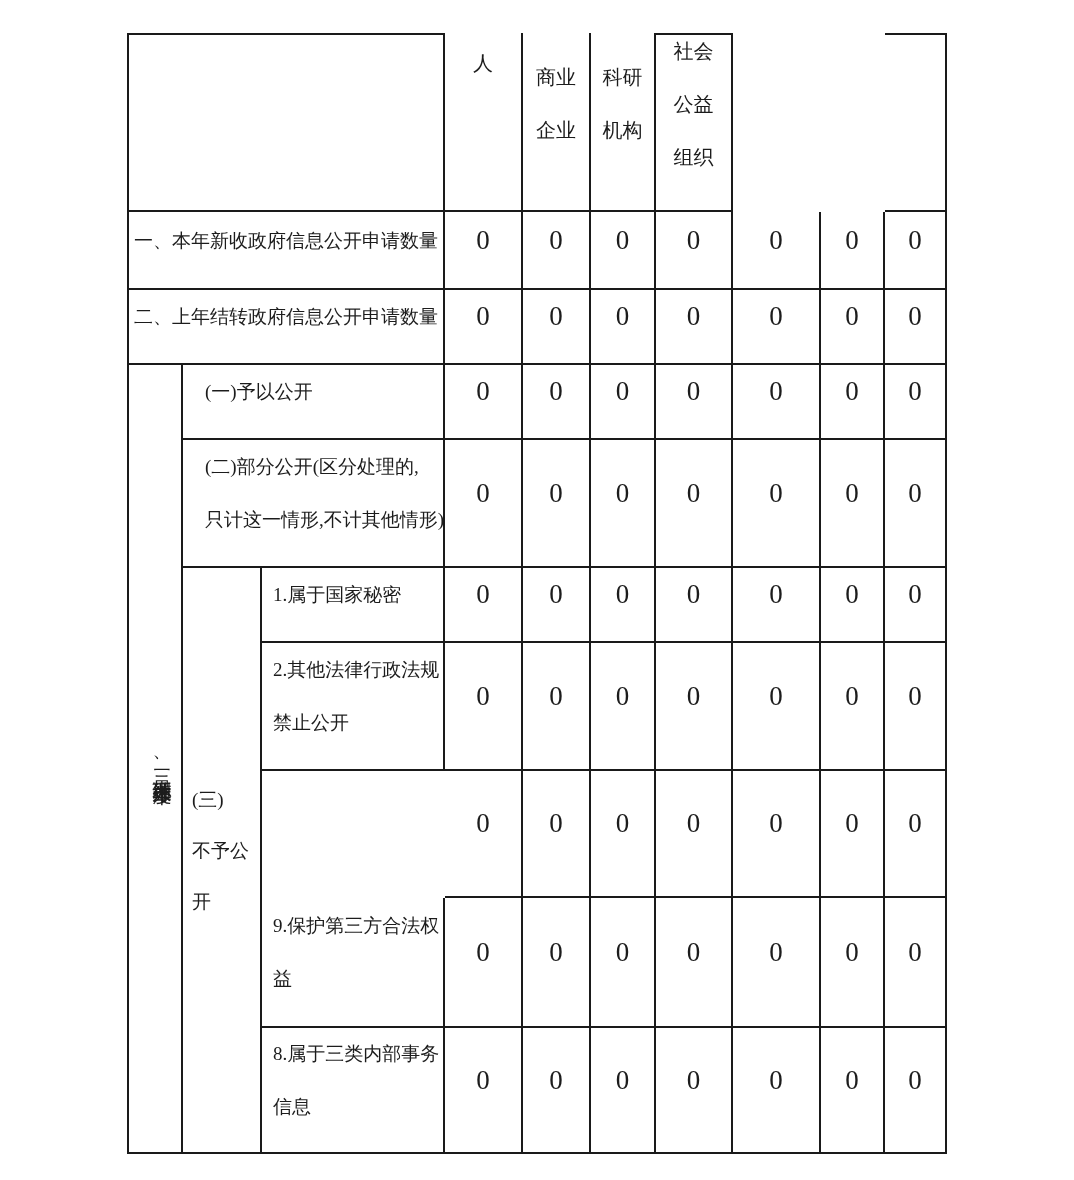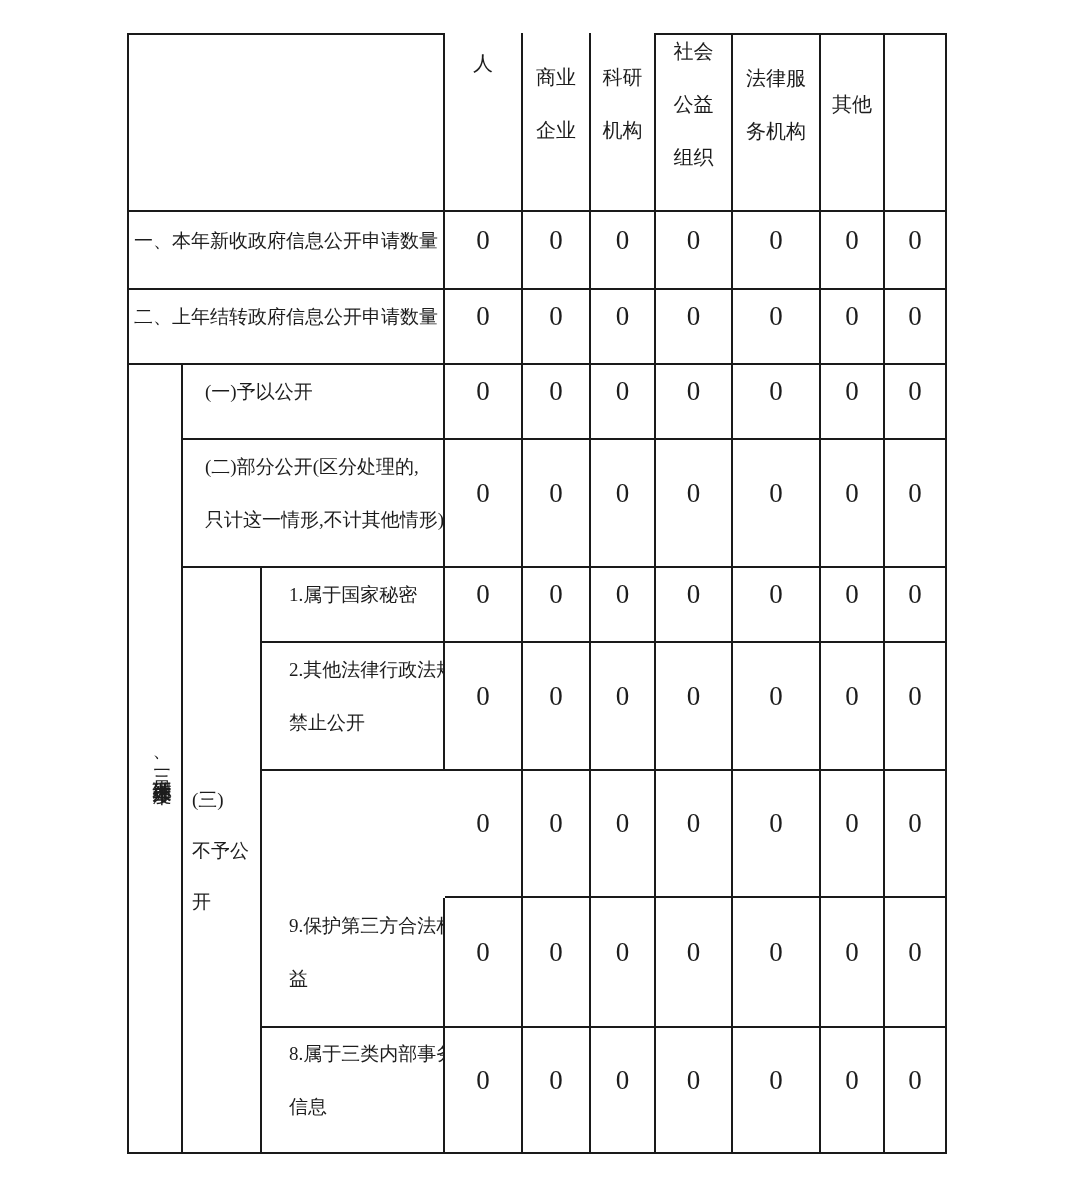--- a/index.html
+++ b/index.html
@@ -51,21 +51,21 @@
     padding-bottom:0;
   }
   
   .label{
     justify-content:flex-start;
     font-size:19px;
     padding:0 6px 20px 6px;
   }
   .lab-main{padding-left:5px;}
   .lab-sub{padding-left:22px;}
-  .lab-item{padding-left:27px;}
+  .lab-item{padding-left:11px;}
   
   .vcell{
     justify-content:center;
     padding-left:14px;
     padding-bottom:0;
   }
   .vtext{
     writing-mode:vertical-rl;
     text-orientation:upright;
     font-size:19px;
@@ -111,23 +111,20 @@
 
     <div class="cell hcell bl bt" style="grid-area:1/1/2/4"></div>
     <div class="cell hcell h-person" style="grid-area:1/4/2/5">人</div>
     <div class="cell hcell" style="grid-area:1/5/2/6">商业
 企业</div>
     <div class="cell hcell" style="grid-area:1/6/2/7">科研
 机构</div>
     <div class="cell hcell bt" style="grid-area:1/7/2/8">社会
 公益
 组织</div>
-    <div class="cell hcell bt" style="grid-area:1/8/2/9">法律服
-务机构</div>
-    <div class="cell hcell bt" style="grid-area:1/9/2/10">其他</div>
     <div class="cell hcell bt" style="grid-area:1/10/2/11"></div>
 
     <div class="cell label lab-main bl" style="grid-area:2/1/3/4">一、本年新收政府信息公开申请数量</div>
     <div class="vals gr-2"><div class="cell value">0</div><div class="cell value">0</div><div class="cell value">0</div><div class="cell value">0</div><div class="cell value">0</div><div class="cell value">0</div><div class="cell value">0</div></div>
 
     <div class="cell label lab-main bl" style="grid-area:3/1/4/4">二、上年结转政府信息公开申请数量</div>
     <div class="vals gr-3"><div class="cell value">0</div><div class="cell value">0</div><div class="cell value">0</div><div class="cell value">0</div><div class="cell value">0</div><div class="cell value">0</div><div class="cell value">0</div></div>
 
     <div class="cell vcell bl" style="grid-area:4/1/11/2">
       <span class="vtext">三、本年度办理结果</span>

